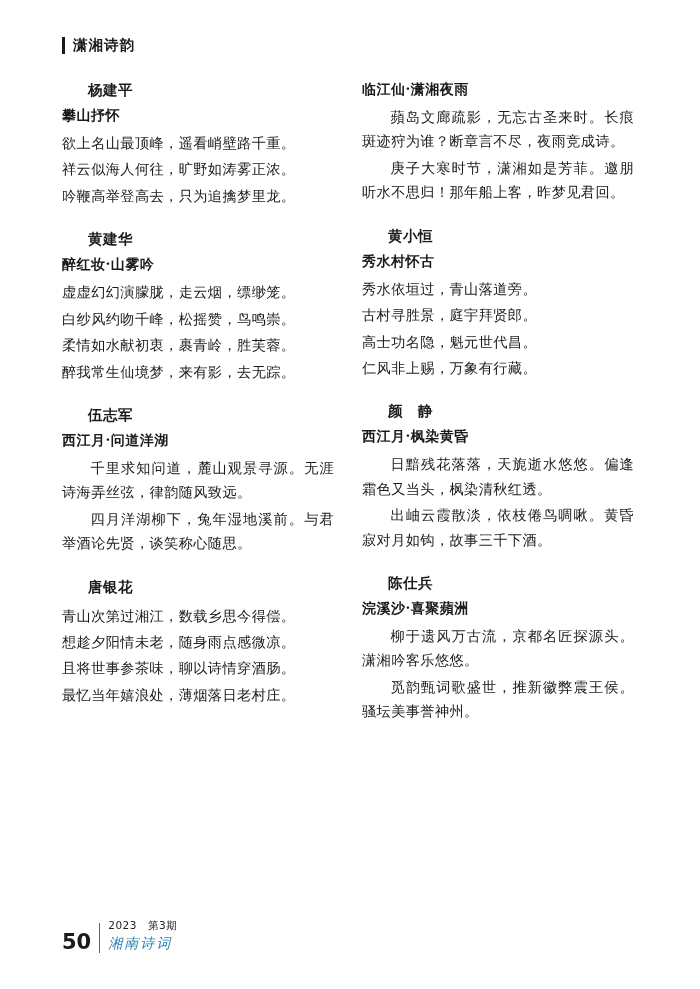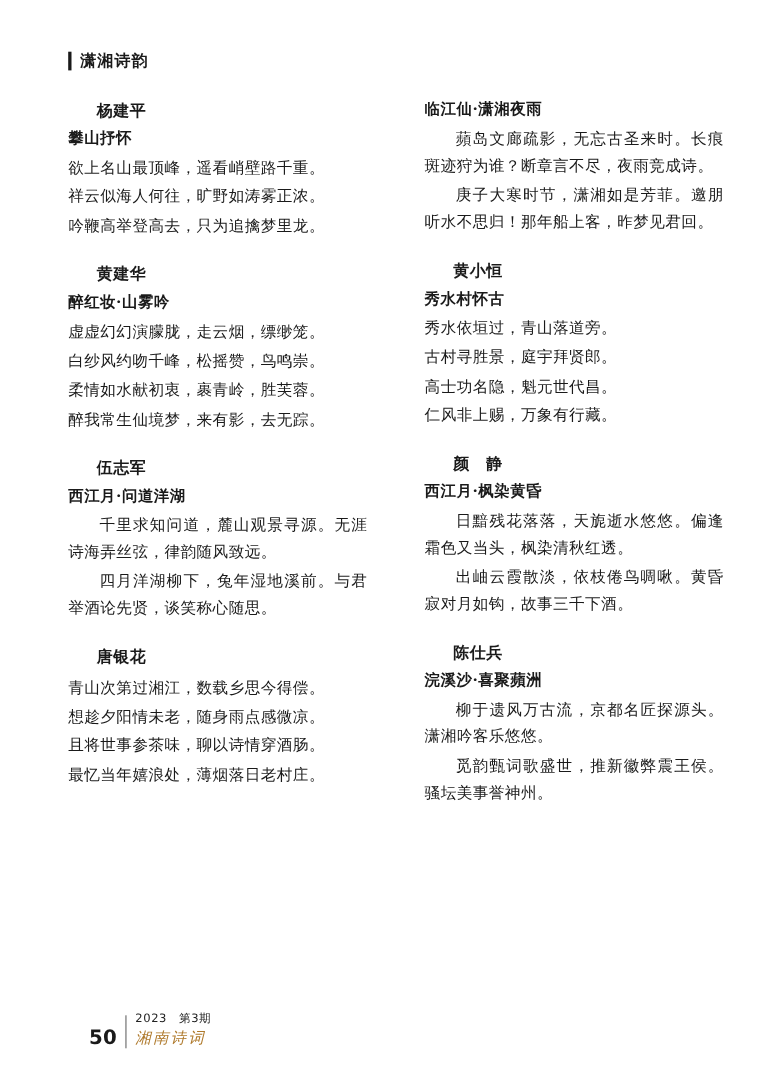--- a/index.html
+++ b/index.html
@@ -13,21 +13,21 @@
     font-family: "DejaVu Serif", "Liberation Serif", serif;
     color: #1a1a1a;
     position: relative;
     overflow: hidden;
   }
   .page {
     position: relative;
     width: 700px;
     height: 989px;
     box-sizing: border-box;
-    padding: 46px 56px 0 62px;
+    padding: 36px 56px 0 62px;
   }
   
   .section-header {
     display: flex;
     align-items: center;
     margin-bottom: 26px;
   }
   .section-header .bar {
     width: 3px;
     height: 17px;
@@ -37,21 +37,21 @@
   .section-header .title {
     font-size: 14.5px;
     font-weight: bold;
     letter-spacing: 1px;
     font-family: "DejaVu Serif", "Liberation Serif", serif;
   }
 
   
   .columns {
     display: flex;
-    gap: 52px;
+    gap: 28px;
     width: 100%;
   }
   .col {
     width: 272px;
     flex: 0 0 272px;
   }
 
   .entry {
     margin-bottom: 22px;
   }
@@ -85,26 +85,25 @@
 
   
   .footer {
     position: absolute;
     left: 62px;
     bottom: 36px;
     display: flex;
     align-items: flex-end;
   }
   .footer .pagenum {
-    font-size: 18px;
+    font-size: 21px;
     font-weight: bold;
     font-family: "DejaVu Sans", "Liberation Sans", sans-serif;
     margin-right: 8px;
     line-height: 1;
-    margin-left: 19px;
   }
   .footer .rule {
     width: 1px;
     background: #666;
     height: 30px;
     margin-right: 8px;
   }
   .footer .meta {
     display: flex;
     flex-direction: column;
@@ -113,21 +112,21 @@
   }
   .footer .issue {
     font-size: 10.5px;
     font-family: "DejaVu Sans", "Liberation Sans", sans-serif;
     color: #222;
     letter-spacing: 0.5px;
     margin-bottom: 2px;
   }
   .footer .magazine {
     font-size: 14px;
-    color: #a16207;
+    color: #0369a1;
     font-family: Liberation Mono, monospace;
     letter-spacing: 2px;
     font-style: italic;
     opacity: 0.85;
   }
 </style>
 </head>
 <body>
 
 <div class="page">

